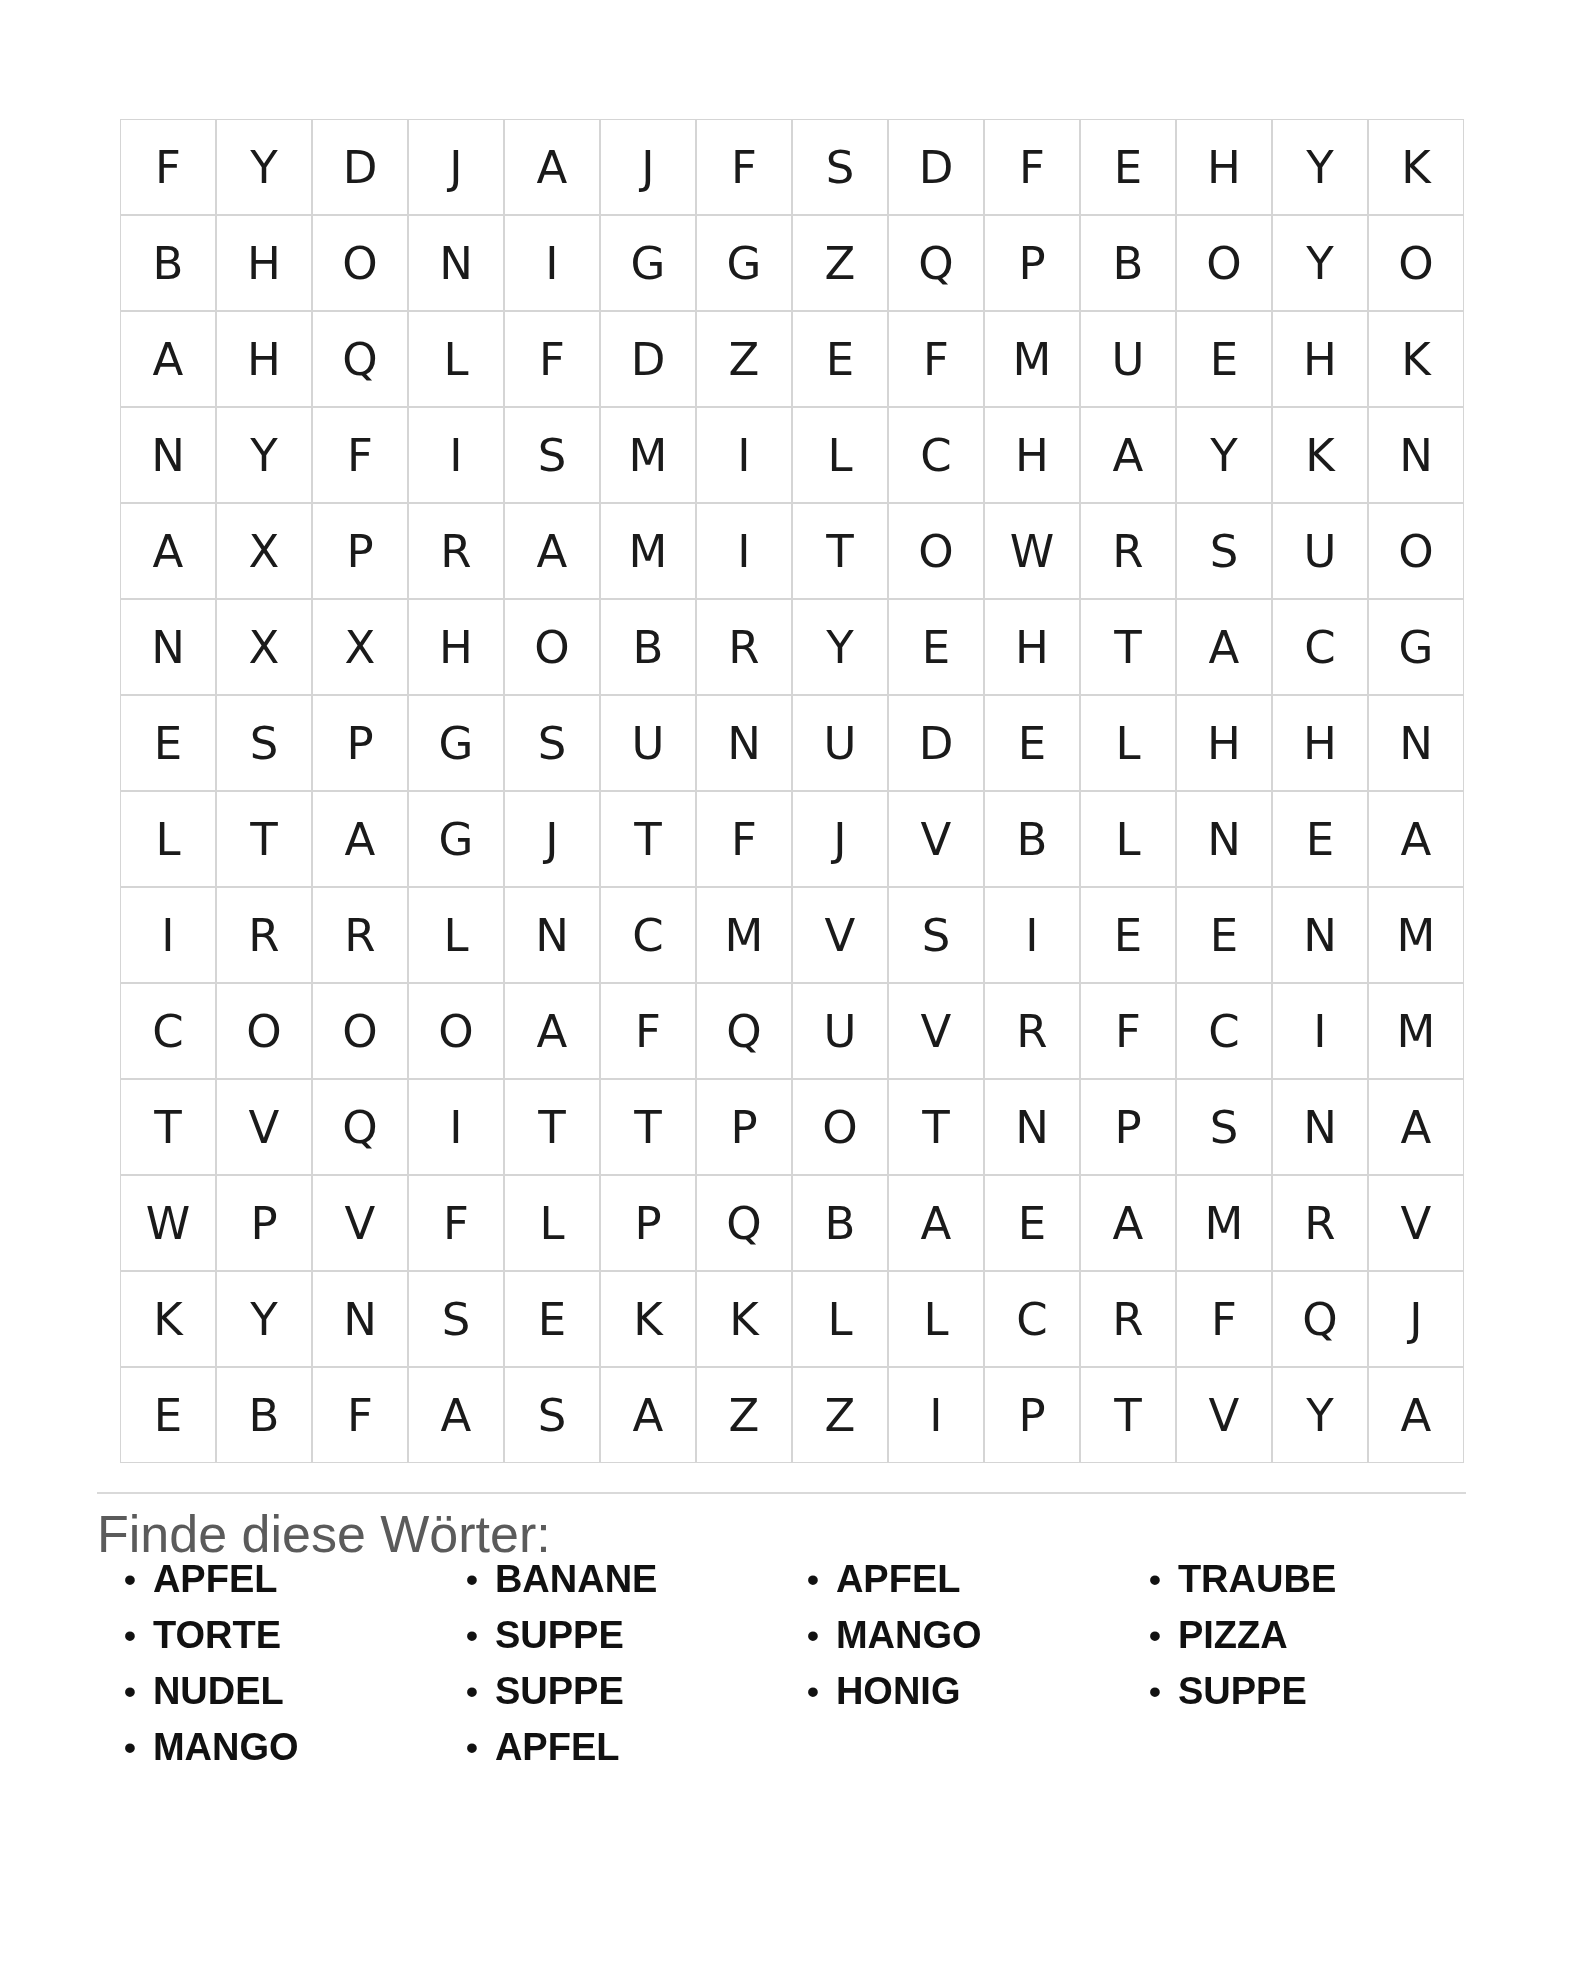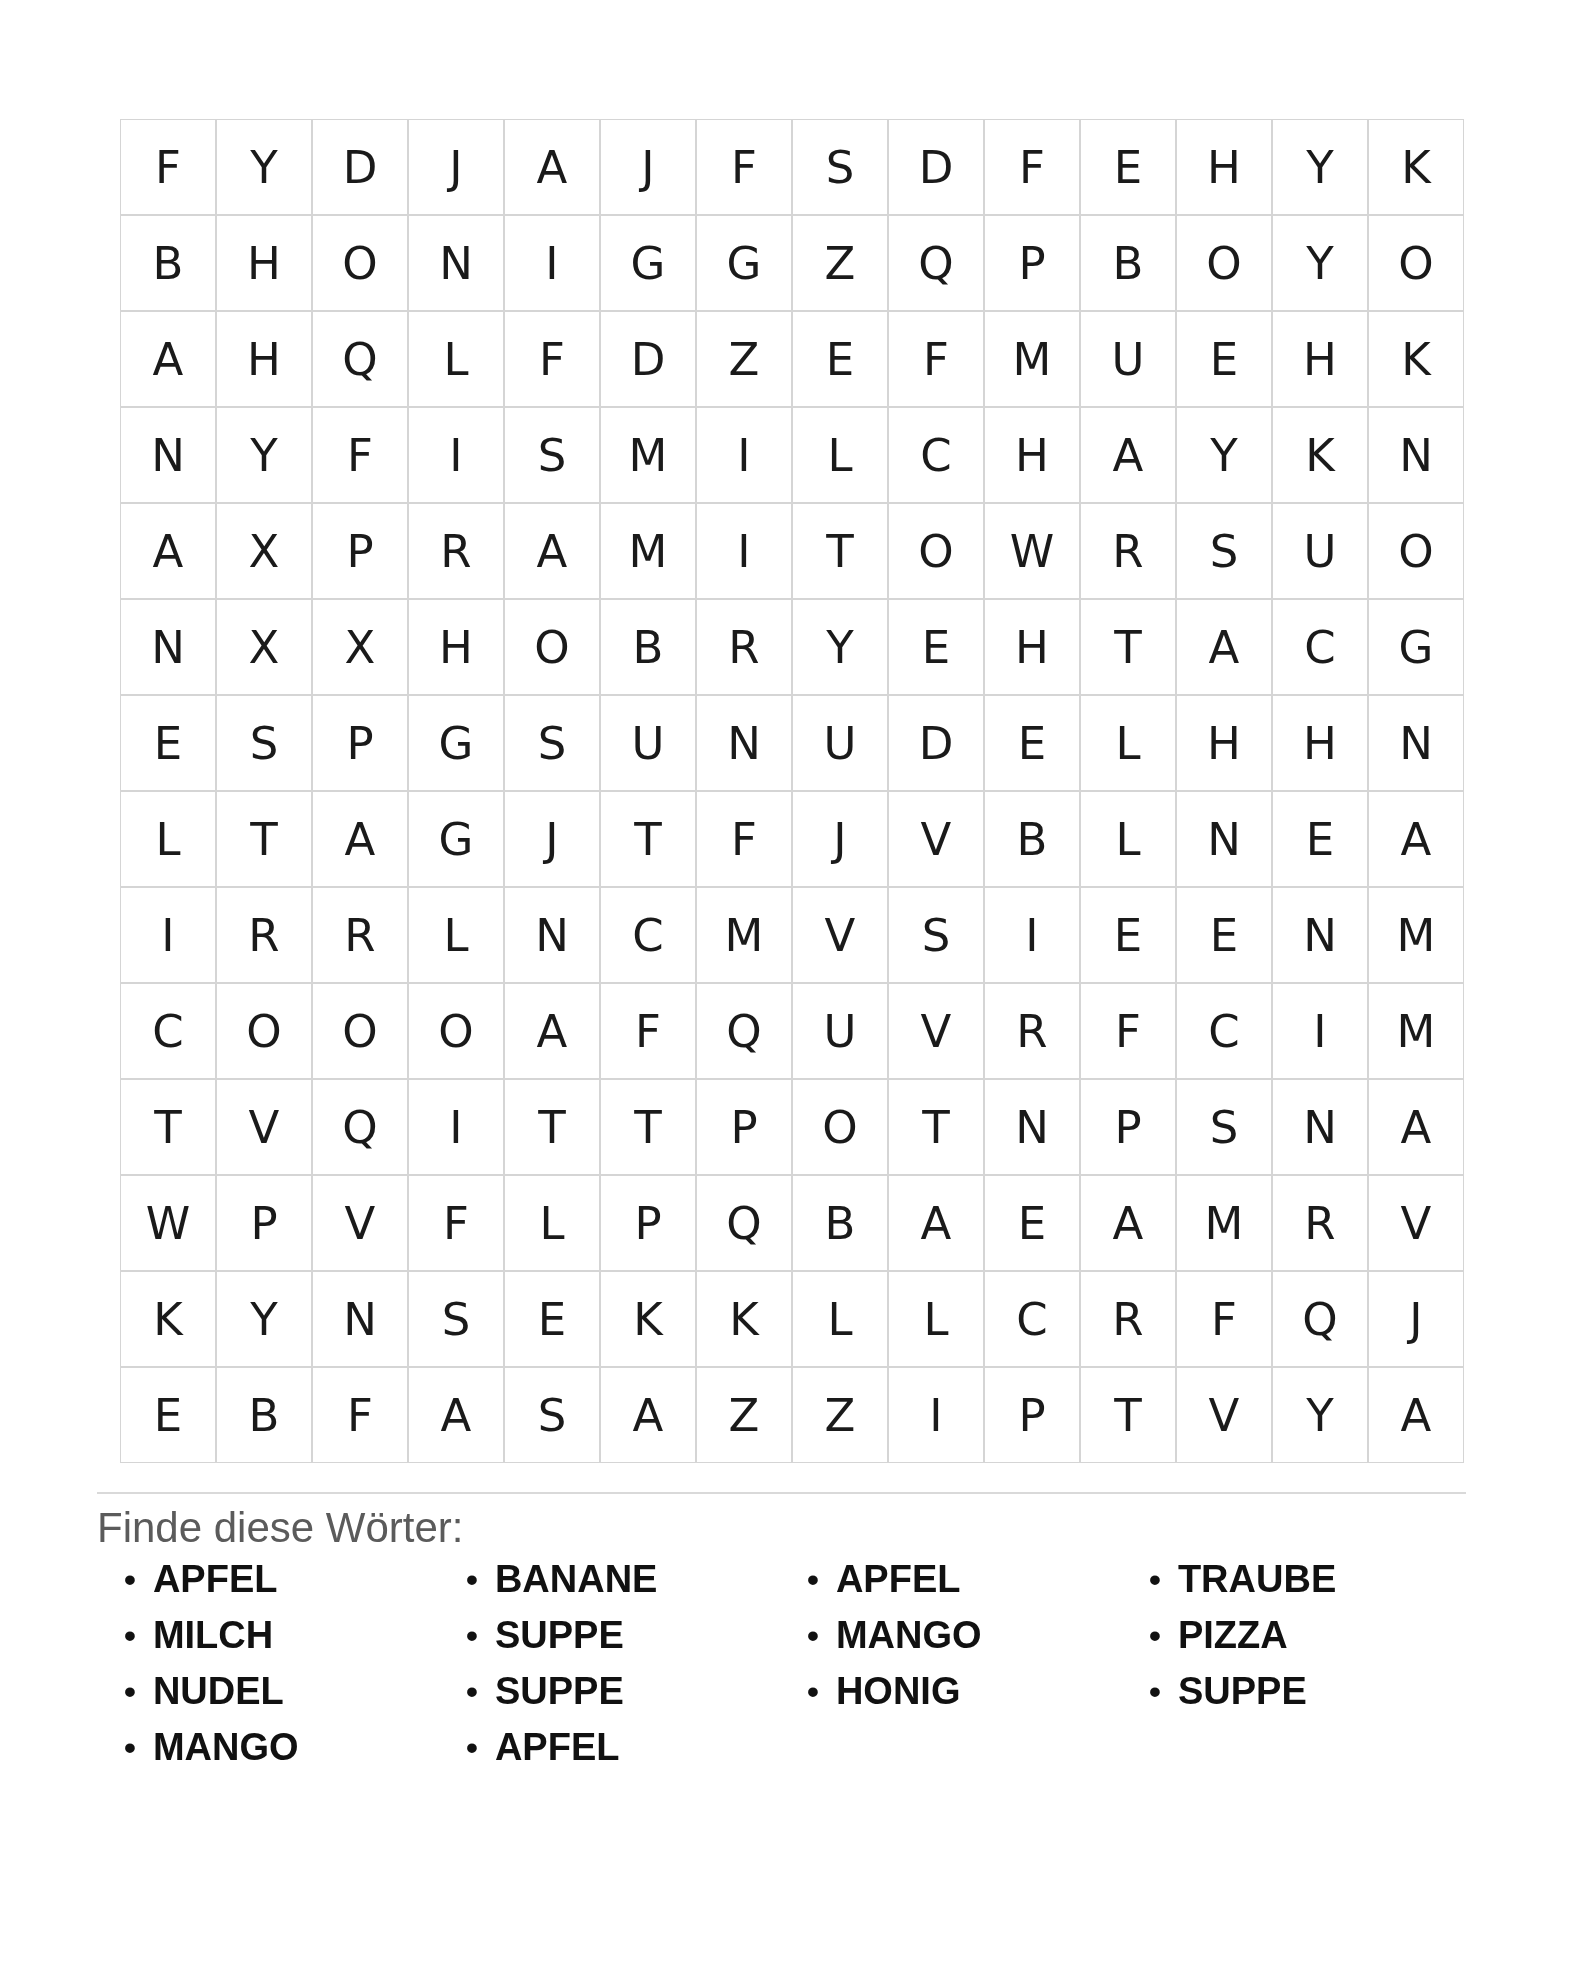--- a/index.html
+++ b/index.html
@@ -39,21 +39,21 @@
   .divider{
     position:absolute;
     left:97px;top:1492px;
     width:1369px;height:2px;
     background:var(--divider);
   }
   .heading{
     position:absolute;
     left:97px;top:1504px;
     font-family:"Liberation Sans",sans-serif;
-    font-size:42px;
+    font-size:52px;
     color:var(--heading);
     white-space:nowrap;
   }
   .word-columns{
     position:absolute;
     left:0;top:1551px;
     width:1584px;height:240px;
   }
   .word-col{position:absolute;top:0;}
   .col-0{left:124px}
@@ -281,21 +281,21 @@
   <div class="divider"></div>
   <div class="heading">Finde diese Wörter:</div>
   <div class="word-columns" id="word-columns">
       <div class="word-col col-0">
         <div class="word-item">
           <span class="bullet">•</span>
           <span>APFEL</span>
         </div>
         <div class="word-item">
           <span class="bullet">•</span>
-          <span>MILCH</span>
+          <span>TORTE</span>
         </div>
         <div class="word-item">
           <span class="bullet">•</span>
           <span>NUDEL</span>
         </div>
         <div class="word-item">
           <span class="bullet">•</span>
           <span>MANGO</span>
         </div>
       </div>

